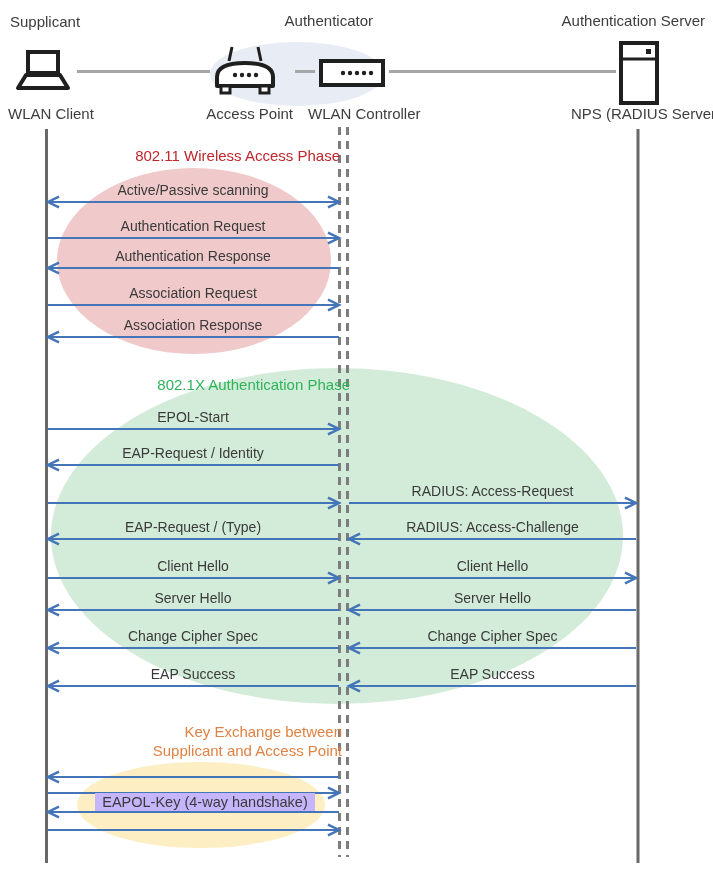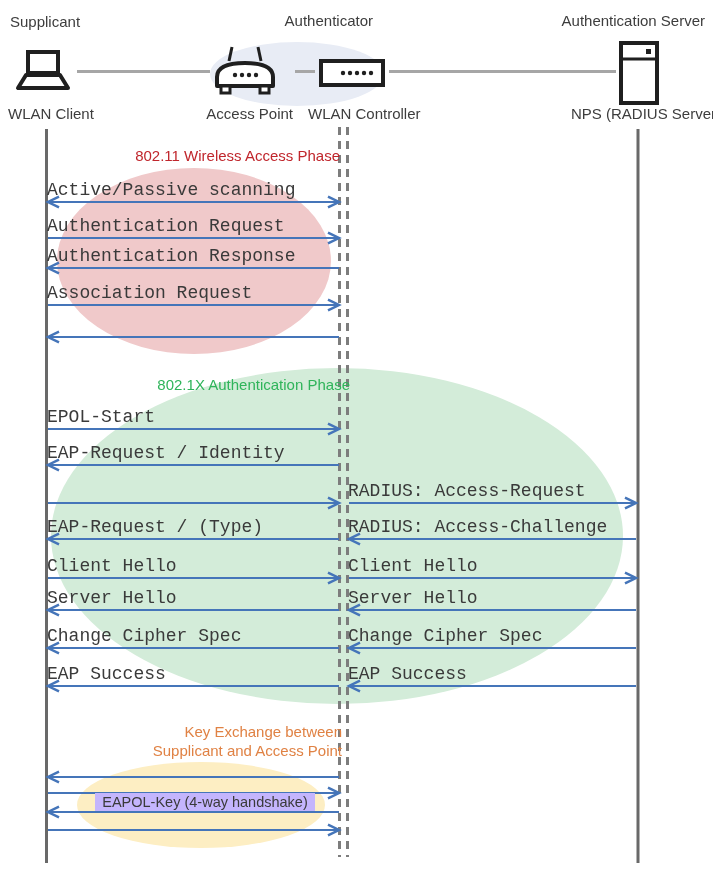--- a/index.html
+++ b/index.html
@@ -11,22 +11,22 @@
   .role-label, .device-label {
     position:absolute; font-size:15px; color:#3d3d3d; white-space:nowrap;
   }
   .centered { text-align:right; }
   .right-aligned { text-align:right; }
   .icon { position:absolute; color:#1f1f1f; }
   .phase-title {
     position:absolute; font-size:15px; text-align:right; line-height:19px; white-space:nowrap;
   }
   .msg-label {
-    position:absolute; font-size:18px; color:#3a3a3a; 
-    height:18px; line-height:18px; white-space:nowrap;font-family:Liberation Mono, monospace;
+    position:absolute; font-size:14px; color:#3a3a3a; text-align:center;
+    height:18px; line-height:18px; white-space:nowrap;
   }
   .floating-label { position:absolute; text-align:center; }
   .floating-label span {
     display:inline-block; background:#c4b5fd; font-size:14.5px; color:#3a3a3a;
     padding:0 7px; line-height:18px; white-space:nowrap;
   }
 </style>
 </head>
 <body>
 
@@ -146,20 +146,21 @@
     <span>Supplicant and Access Point</span>
   </div>
 
   <div class="floating-label" style="left:55px; top:793px; width:300px;">
     <span>EAPOL-Key (4-way handshake)</span>
   </div>
 <div class="msg-label" style="left: 47px; width: 292px; top: 181px; color: rgb(58, 58, 58);">Active/Passive scanning</div>
     <div class="msg-label" style="left: 47px; width: 292px; top: 217px; color: rgb(58, 58, 58);">Authentication Request</div>
     <div class="msg-label" style="left: 47px; width: 292px; top: 247px; color: rgb(58, 58, 58);">Authentication Response</div>
     <div class="msg-label" style="left: 47px; width: 292px; top: 284px; color: rgb(58, 58, 58);">Association Request</div>
+    <div class="msg-label" style="left: 47px; width: 292px; top: 316px; color: rgb(58, 58, 58);">Association Response</div>
     <div class="msg-label" style="left: 47px; width: 292px; top: 408px; color: rgb(58, 58, 58);">EPOL-Start</div>
     <div class="msg-label" style="left: 47px; width: 292px; top: 444px; color: rgb(58, 58, 58);">EAP-Request / Identity</div>
     <div class="msg-label" style="left: 348px; width: 289px; top: 482px; color: rgb(58, 58, 58);">RADIUS: Access-Request</div>
     <div class="msg-label" style="left: 47px; width: 292px; top: 518px; color: rgb(58, 58, 58);">EAP-Request / (Type)</div>
     <div class="msg-label" style="left: 348px; width: 289px; top: 518px; color: rgb(58, 58, 58);">RADIUS: Access-Challenge</div>
     <div class="msg-label" style="left: 47px; width: 292px; top: 557px; color: rgb(58, 58, 58);">Client Hello</div>
     <div class="msg-label" style="left: 348px; width: 289px; top: 557px; color: rgb(58, 58, 58);">Client Hello</div>
     <div class="msg-label" style="left: 47px; width: 292px; top: 589px; color: rgb(58, 58, 58);">Server Hello</div>
     <div class="msg-label" style="left: 348px; width: 289px; top: 589px; color: rgb(58, 58, 58);">Server Hello</div>
     <div class="msg-label" style="left: 47px; width: 292px; top: 627px; color: rgb(58, 58, 58);">Change Cipher Spec</div>

